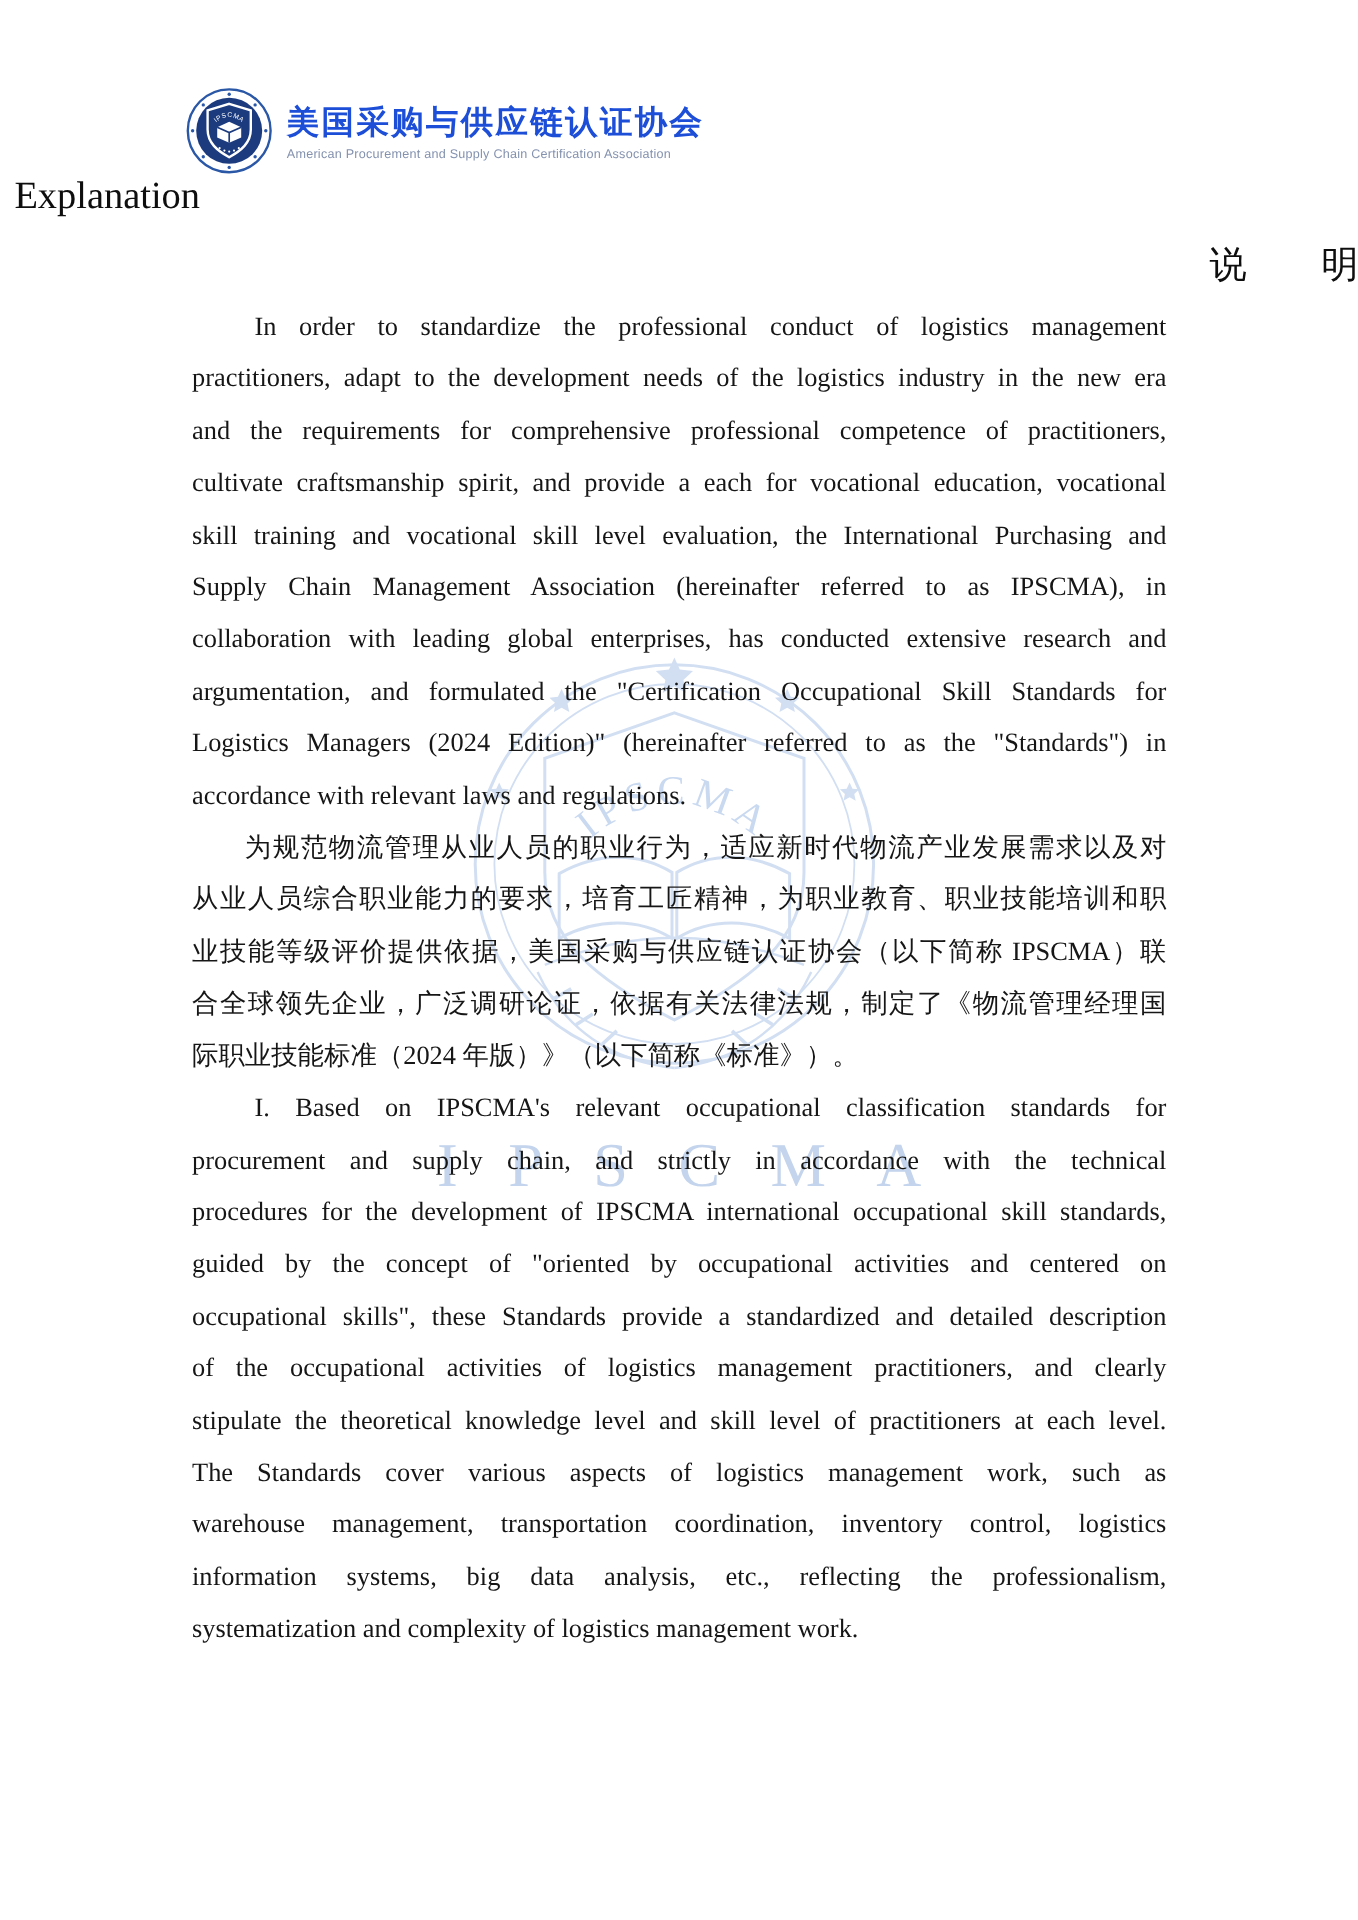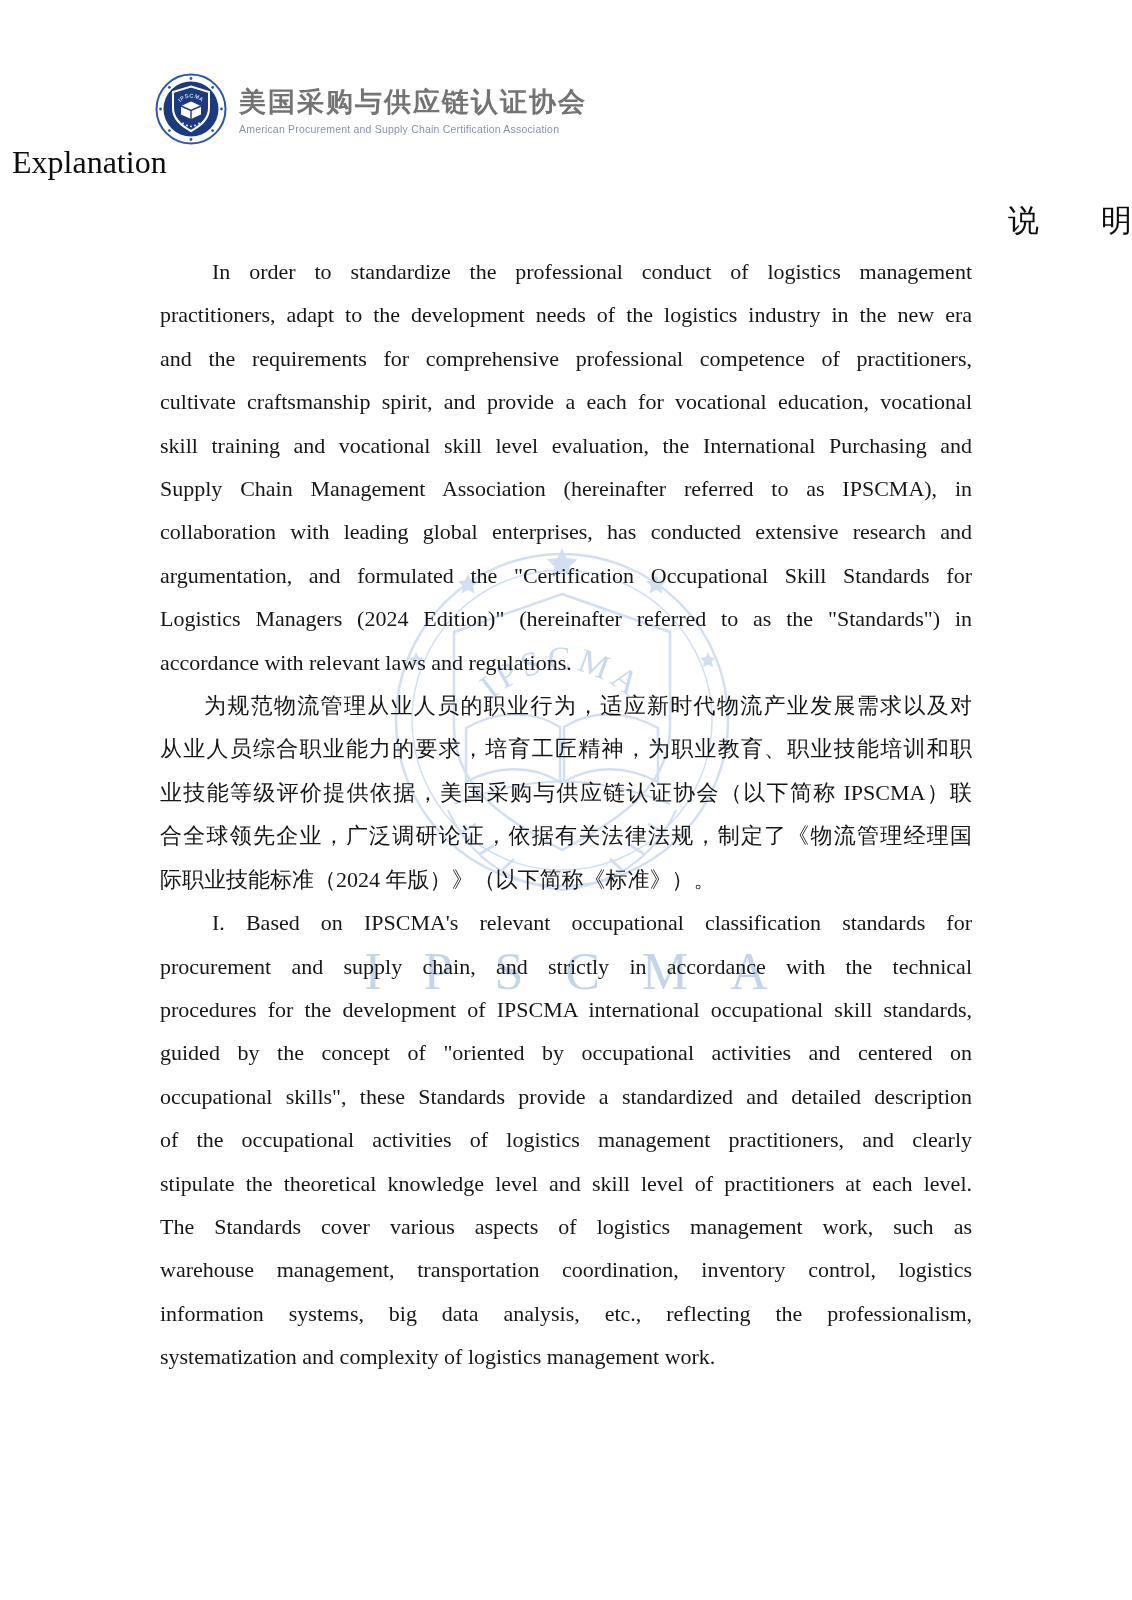--- a/index.html
+++ b/index.html
@@ -27,21 +27,21 @@
   
   .logo-row {
     position:absolute; left:154px; top:72px;
     display:flex; align-items:center; gap:11px;
     z-index:2;
   }
   .logo-text { display:flex; flex-direction:column; }
   .logo-cn {
     font-family:"Liberation Sans","DejaVu Sans",sans-serif;
     font-weight:700; font-size:27px; letter-spacing:2px;
-    color:#737373;
+    color:#1d4ed8;
   }
   .logo-en {
     font-family:"Liberation Sans","DejaVu Sans",sans-serif;
     font-size:10.5px; letter-spacing:0.2px;
     color:#8492af; margin-top:3px;
   }
 
   
   .title-en {
     position:absolute; top:144px; left:12px; width:100%;

